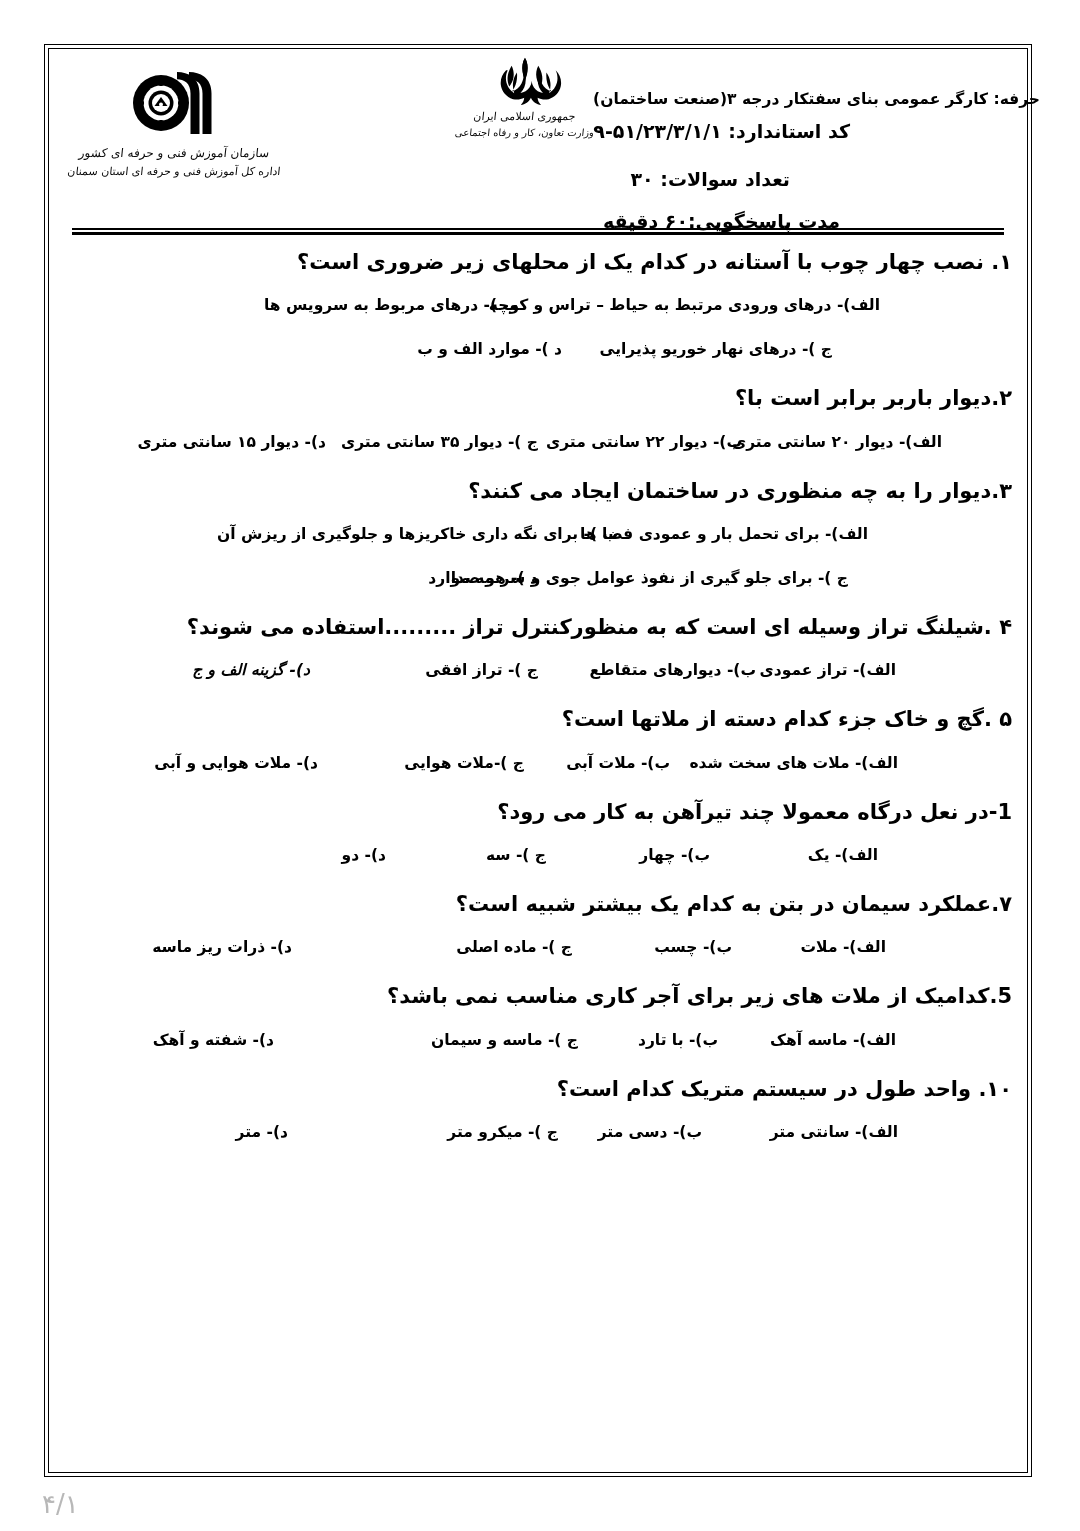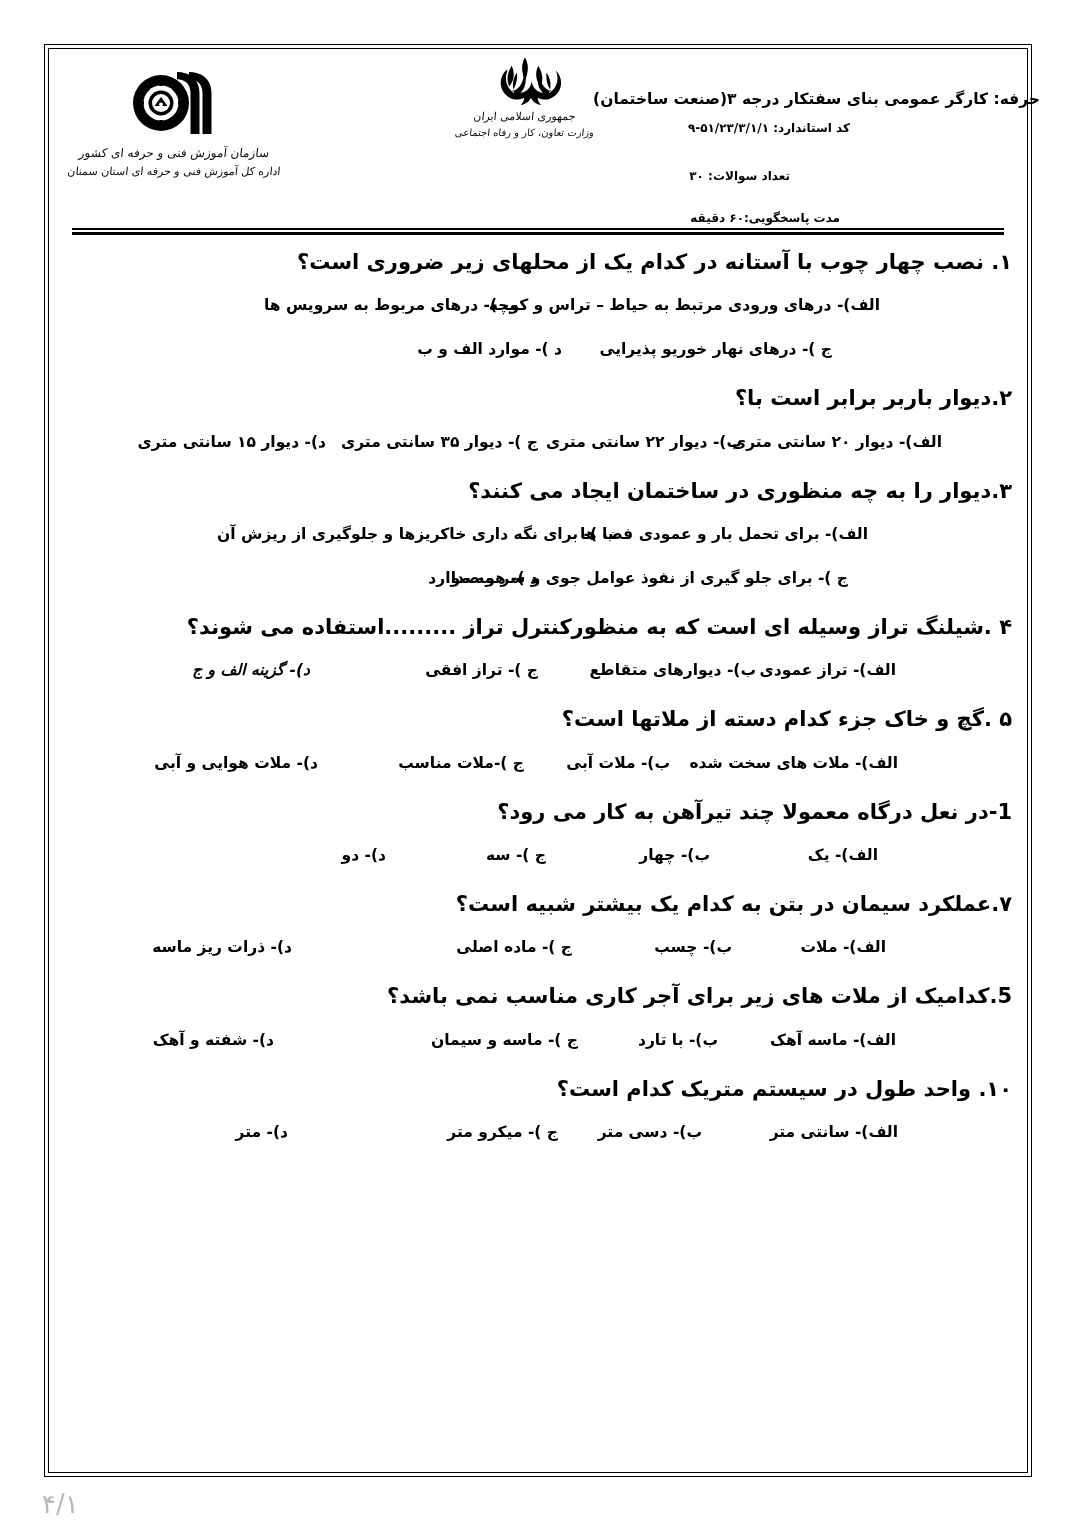--- a/index.html
+++ b/index.html
@@ -84,21 +84,21 @@
 
   .meta {
     position: absolute;
     top: 42px;
     right: 2px;
     width: 430px;
     text-align: left;
     direction: rtl;
   }
   .meta-row {
-    font-size: 12px;
+    font-size: 19px;
     font-weight: bold;
     line-height: 1;
     margin-bottom: 26px;
     white-space: nowrap;
   }
   .meta-row.profession {
     position: absolute;
     top: 0;
     right: -10px;
     width: 470px;
@@ -311,21 +311,21 @@
         <span class="opt" style="right:480px;">ج  )- تراز افقی</span>
         <span class="opt" style="right:708px;font-style:italic;">د)- گزینه الف و ج</span>
       </div>
     </div>
 
     <div class="q-block">
       <div class="q-text">۵ .گچ و خاک جزء کدام دسته از ملاتها است؟</div>
       <div class="optrow">
         <span class="opt" style="right:120px;">الف)- ملات های سخت شده</span>
         <span class="opt" style="right:348px;">ب)- ملات آبی</span>
-        <span class="opt" style="right:494px;">ج  )-ملات مناسب</span>
+        <span class="opt" style="right:494px;">ج  )-ملات هوایی</span>
         <span class="opt" style="right:700px;">د)- ملات هوایی و آبی</span>
       </div>
     </div>
 
     <div class="q-block">
       <div class="q-text">1-در نعل درگاه معمولا چند تیرآهن به کار می رود؟</div>
       <div class="optrow">
         <span class="opt" style="right:140px;">الف)- یک</span>
         <span class="opt" style="right:308px;">ب)- چهار</span>
         <span class="opt" style="right:472px;">ج  )- سه</span>

